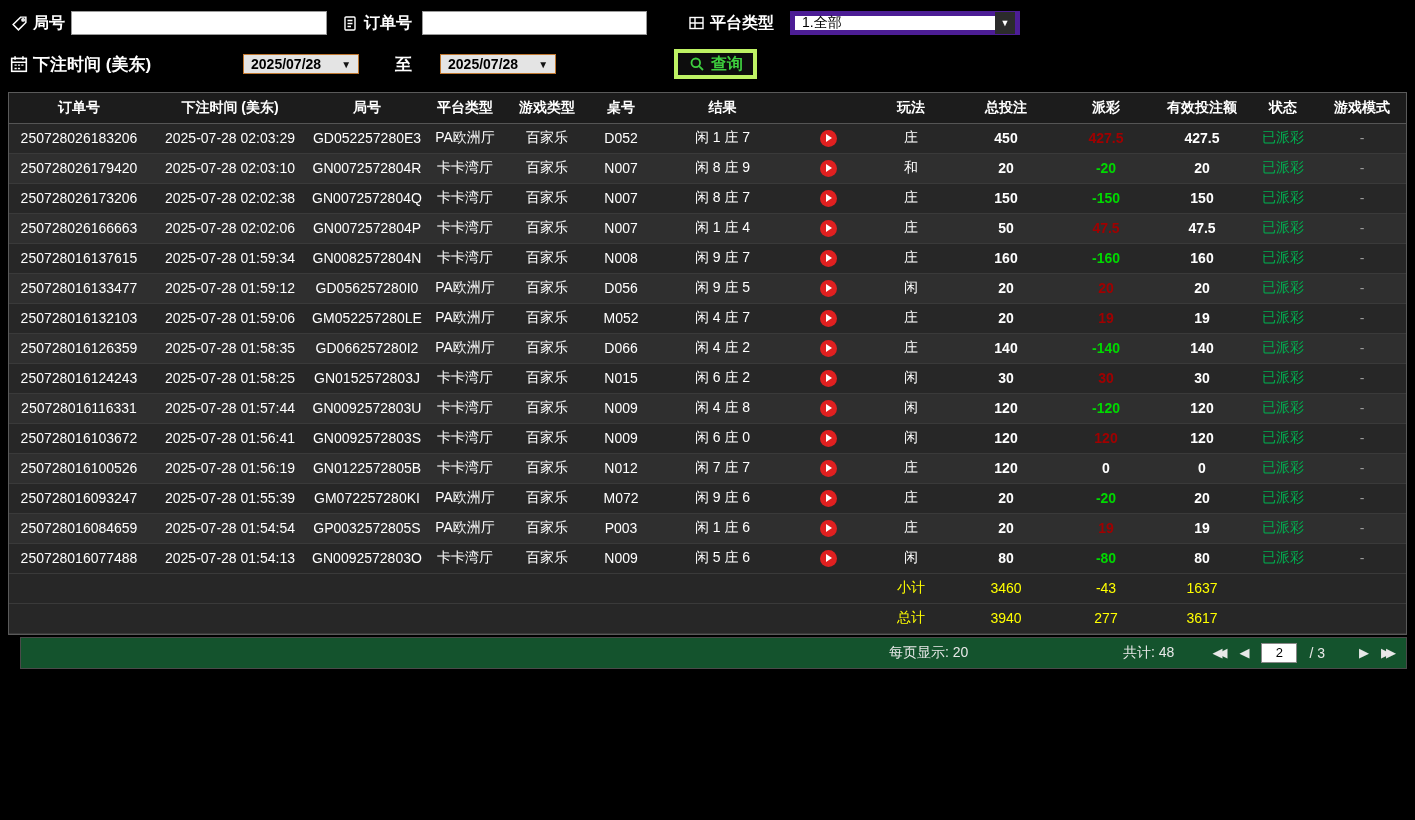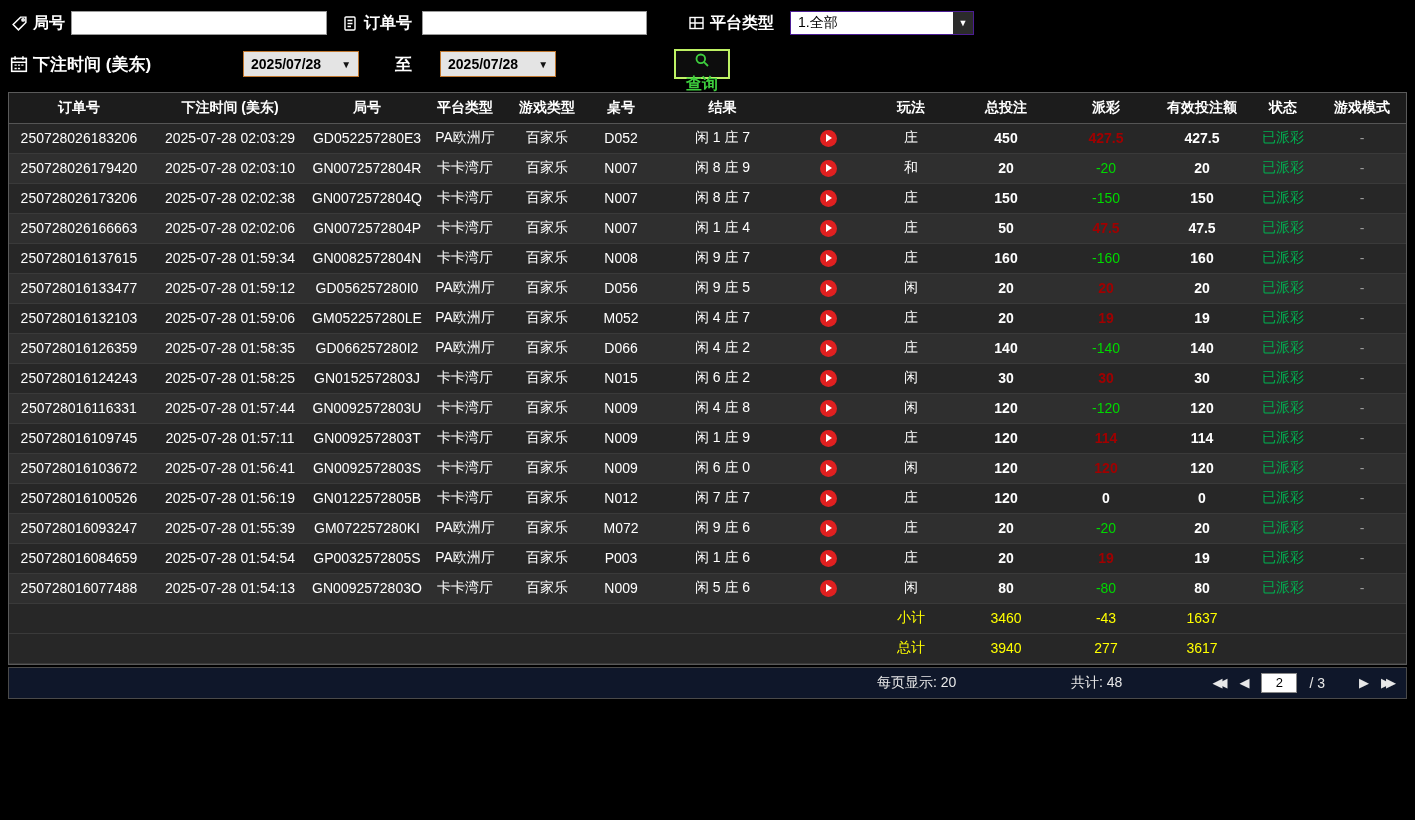--- a/index.html
+++ b/index.html
@@ -17,79 +17,79 @@
   .flabel-big { font-size:17px; }
   .ico { display:inline-flex; align-items:center; justify-content:center; width:18px; height:18px; flex:0 0 auto; }
   .txtinput {
     height:24px; background:#fff; border:1px solid #9a9a9a; color:#000;
     font-size:14px; padding:0 5px; outline:none;
   }
   .in-game { width:256px; }
   .in-order { width:225px; margin-left:4px; }
   .gap1 { margin-left:14px; } .gap2 { margin-left:40px; }
   .selectbox {
-    margin-left:10px; width:184px; height:24px; background:#fff; color:#000;
-    border:1px solid #4c1d95; display:flex; align-items:center; cursor:pointer;
+    margin-left:10px; width:230px; height:24px; background:#fff; color:#000;
+    border:5px solid #4c1d95; display:flex; align-items:center; cursor:pointer;
   }
   .selectbox .selval { flex:1; padding-left:7px; font-size:14px; }
   .selectbox .selarrow {
     width:20px; height:22px; background:#2b2b2b; color:#fff; font-size:9px;
     display:flex; align-items:center; justify-content:center;
   }
   .datebtn {
-    height:26px; width:116px; background:#e4e4e4; border:1px solid #c07830;
+    height:20px; width:116px; background:#e4e4e4; border:1px solid #c07830;
     color:#000; font-weight:700; font-size:14px; display:flex; align-items:center;
     justify-content:space-between; padding:0 7px; cursor:pointer;
   }
   .datebtn .arrow { font-size:10px; color:#111; }
   .date1 { margin-left:86px; }
   .to-label { margin-left:36px; font-size:17px; font-weight:700; }
   .date2 { margin-left:22px; }
   .querybtn {
     margin-left:118px; height:30px; padding:0 10px; background:#0d0d0d;
-    border:2px solid #bef264; color:var(--accent-green,#3ecf3e);
-    font-size:16px; font-weight:700; display:flex; align-items:center; gap:5px; cursor:pointer;flex-direction:column;
+    border:4px solid #bef264; color:var(--accent-green,#3ecf3e);
+    font-size:16px; font-weight:700; display:flex; align-items:center; gap:5px; cursor:pointer;
   }
   
   .gridwrap { margin:0 8px; border:1px solid #5a5a5a; background:#262626; }
   table { width:100%; border-collapse:collapse; table-layout:fixed; }
   thead th {
     height:30px; font-size:14px; font-weight:700; color:#fff; background:#1c1c1c;
     border-bottom:1px solid #555; text-align:center; white-space:nowrap; overflow:hidden;
   }
   tbody td, tfoot td {
     height:30px; font-size:14px; text-align:center; white-space:nowrap; overflow:hidden;
     border-bottom:1px solid #3a3a3a; color:#fff;
   }
   tbody tr:nth-child(odd)  { background:#272727; }
   tbody tr:nth-child(even) { background:#2f2f2f; }
   tfoot tr { background:#272727; }
   td.sum { color:var(--summary-yellow,#ffff00); font-weight:400; }
   td.pos { color:var(--payout-positive,#a00000); font-weight:700; }
-  td.neg { color:var(--payout-negative,#00d800); font-weight:400; }
+  td.neg { color:var(--payout-negative,#00d800); font-weight:700; }
   td.zero { color:#fff; font-weight:700; }
   td.status { color:var(--status-paid,#00b050); }
   td.mode { color:#999; }
   td.strong { font-weight:700; }
   .playbtn {
     width:17px; height:17px; border-radius:50%; background:#e02020;
     display:inline-flex; align-items:center; justify-content:center; cursor:pointer; vertical-align:middle;
   }
   .playbtn .tri {
     width:0; height:0; border-left:6px solid #fff;
     border-top:4px solid transparent; border-bottom:4px solid transparent; margin-left:2px;
   }
   
   .pager {
-    margin:2px 8px 0 8px; height:32px; background:#0f172a; border:1px solid #4a4a4a;
+    margin:2px 8px 0 20px; height:32px; background:#14532d; border:1px solid #4a4a4a;
     position:relative; font-size:14px; color:#e8e8e8;
   }
   .pager .abs { position:absolute; top:0; height:30px; display:flex; align-items:center; }
   .perpage { left:868px; }
-  .totalcount { left:1062px; }
+  .totalcount { left:1102px; }
   .pgctrls { right:10px; gap:12px; }
   .pgbtn { cursor:pointer; font-size:13px; color:#e8e8e8; line-height:1; user-select:none; }
   .dbl { letter-spacing:-5px; padding-right:5px; }
   .pageinput {
     width:36px; height:20px; background:#fff; border:1px solid #888; color:#000;
     text-align:center; font-size:13px; outline:none;
   }
   .pgsep { font-size:14px; }
   .nextgap { margin-left:22px; }
   svg { display:block; }
@@ -369,38 +369,20 @@
               <span class="tri"></span>
             </span></td>
           <td>闲</td>
           <td class="strong">120</td>
           <td class="neg">-120</td>
           <td class="strong">120</td>
           <td class="status">已派彩</td>
           <td class="mode">-</td>
         </tr>
         <tr>
-          <td>250728016109745</td>
-          <td>2025-07-28 01:57:11</td>
-          <td>GN0092572803T</td>
-          <td>卡卡湾厅</td>
-          <td>百家乐</td>
-          <td>N009</td>
-          <td>闲 1 庄 9</td>
-          <td><span class="playbtn">
-              <span class="tri"></span>
-            </span></td>
-          <td>庄</td>
-          <td class="strong">120</td>
-          <td class="pos">114</td>
-          <td class="strong">114</td>
-          <td class="status">已派彩</td>
-          <td class="mode">-</td>
-        </tr>
-        <tr>
           <td>250728016103672</td>
           <td>2025-07-28 01:56:41</td>
           <td>GN0092572803S</td>
           <td>卡卡湾厅</td>
           <td>百家乐</td>
           <td>N009</td>
           <td>闲 6 庄 0</td>
           <td><span class="playbtn">
               <span class="tri"></span>
             </span></td>

